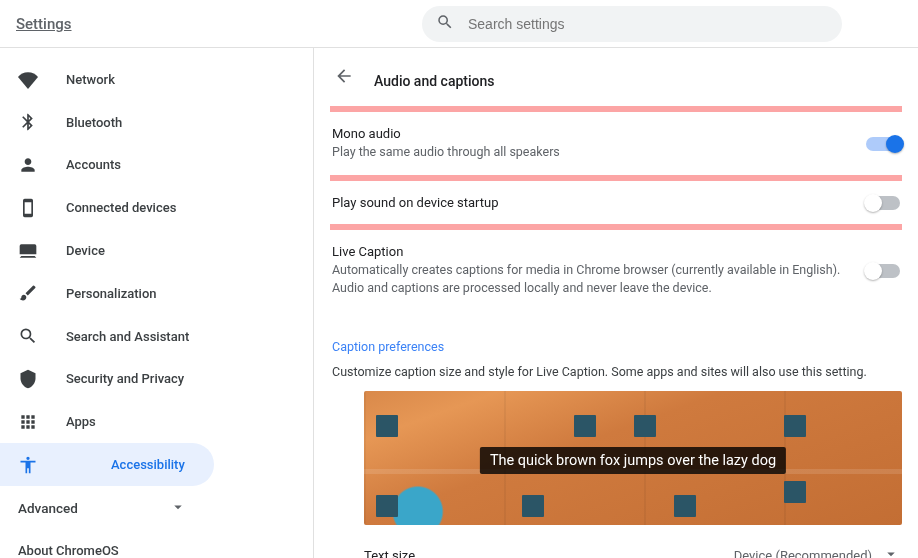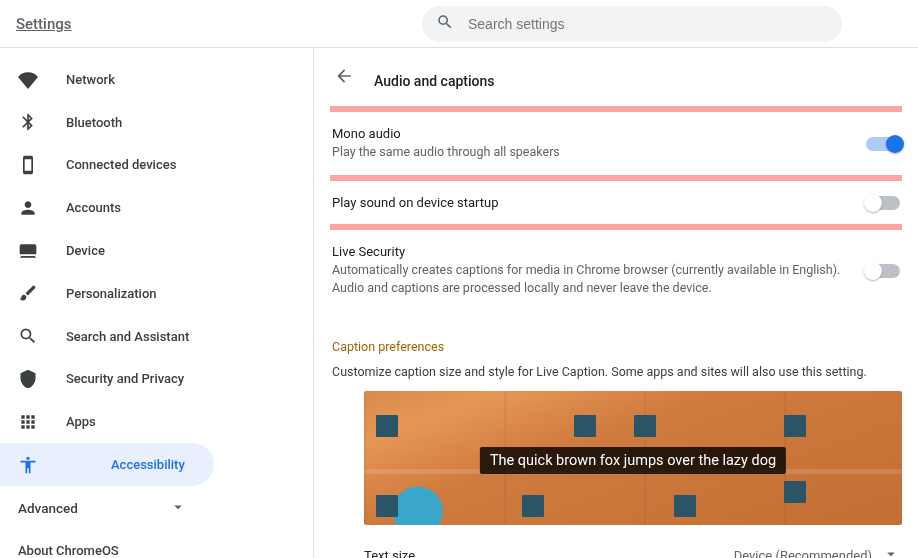--- a/index.html
+++ b/index.html
@@ -152,21 +152,21 @@
     width: 18px; height: 18px; background: #fff;
     border-radius: 50%;
     position: absolute; top: -2px; left: -2px;
     box-shadow: 0 1px 2px rgba(0,0,0,.3);
   }
   .toggle.on { background: #aecbfa; }
   .toggle.on .knob { background: #1a73e8; left: auto; right: -4px; }
   .group-divider { height: 18px; }
   .group-label {
     font-size: 12.5px;
-    color: #a16207;
+    color: #3b82f6;
     padding: 10px 2px 4px;
   }
   .group-desc {
     font-size: 12.5px;
     color: #3c4043;
     padding: 6px 2px 12px;
   }
   .preview {
     margin: 0 0 0 34px;
     height: 134px;
@@ -239,32 +239,32 @@
       <span class="icon">
           <svg width="20" height="20" viewBox="0 0 24 24">
             <path d="M17.71 7.71L12 2h-1v7.59L6.41 5 5 6.41 10.59 12 5 17.59 6.41 19 11 14.41V22h1l5.71-5.71L13.41 12l4.3-4.29zM13 5.83l1.88 1.88L13 9.59V5.83zm1.88 10.46L13 18.17v-3.76l1.88 1.88z"></path>
           </svg>
         </span>
       <span class="label">Bluetooth</span>
     </div>
     <div class="side-item">
       <span class="icon">
           <svg width="20" height="20" viewBox="0 0 24 24">
+            <path d="M12 12c2.21 0 4-1.79 4-4s-1.79-4-4-4-4 1.79-4 4 1.79 4 4 4zm0 2c-2.67 0-8 1.34-8 4v2h16v-2c0-2.66-5.33-4-8-4z"></path>
+          </svg>
+        </span>
+      <span class="label">Accounts</span>
+    </div>
+    <div class="side-item">
+      <span class="icon">
+          <svg width="20" height="20" viewBox="0 0 24 24">
             <path d="M16 1H8a2 2 0 00-2 2v18a2 2 0 002 2h8a2 2 0 002-2V3a2 2 0 00-2-2zm0 18H8V5h8v14z"></path>
           </svg>
         </span>
       <span class="label">Connected devices</span>
-    </div>
-    <div class="side-item">
-      <span class="icon">
-          <svg width="20" height="20" viewBox="0 0 24 24">
-            <path d="M12 12c2.21 0 4-1.79 4-4s-1.79-4-4-4-4 1.79-4 4 1.79 4 4 4zm0 2c-2.67 0-8 1.34-8 4v2h16v-2c0-2.66-5.33-4-8-4z"></path>
-          </svg>
-        </span>
-      <span class="label">Accounts</span>
     </div>
     <div class="side-item">
       <span class="icon">
           <svg width="20" height="20" viewBox="0 0 24 24">
             <path d="M20 18l2 2H2l2-2h16zM4 6h16v10H4V6zm-2 0a2 2 0 012-2h16a2 2 0 012 2v10H2V6z"></path>
           </svg>
         </span>
       <span class="label">Device</span>
     </div>
     <div class="side-item">
@@ -344,21 +344,21 @@
       <div class="text">
         <div class="title">Play sound on device startup</div>
       </div>
       <div class="toggle">
           <div class="knob"></div>
         </div>
     </div>
 
     <div class="section">
       <div class="text">
-        <div class="title">Live Security</div>
+        <div class="title">Live Caption</div>
         <div class="desc">Automatically creates captions for media in Chrome browser (currently available in English). Audio and captions are processed locally and never leave the device.</div>
       </div>
       <div class="toggle">
           <div class="knob"></div>
         </div>
     </div>
 
     <div class="group-divider"></div>
     <div class="group-label">Caption preferences</div>
     <div class="group-desc">Customize caption size and style for Live Caption. Some apps and sites will also use this setting.</div>

